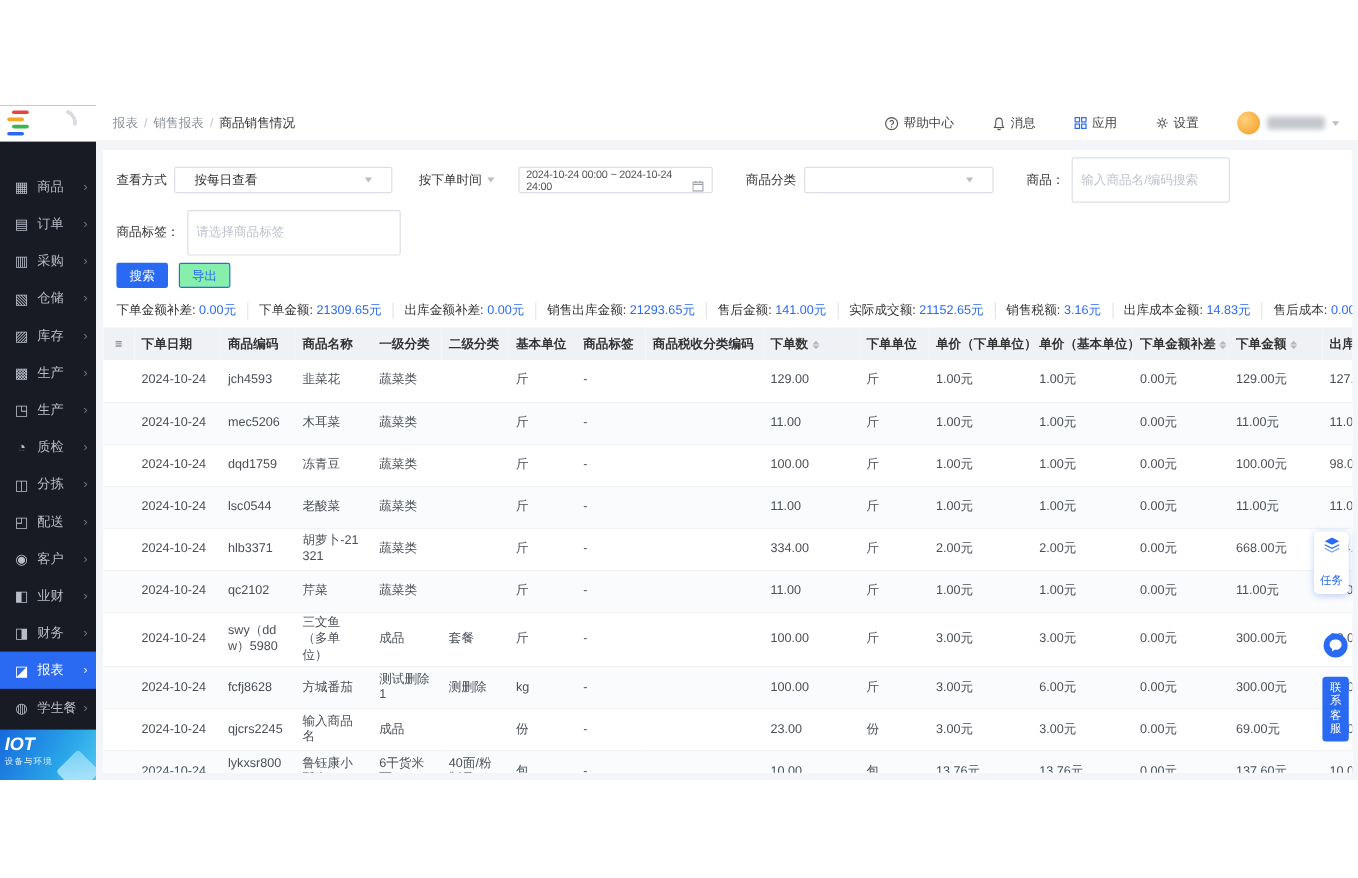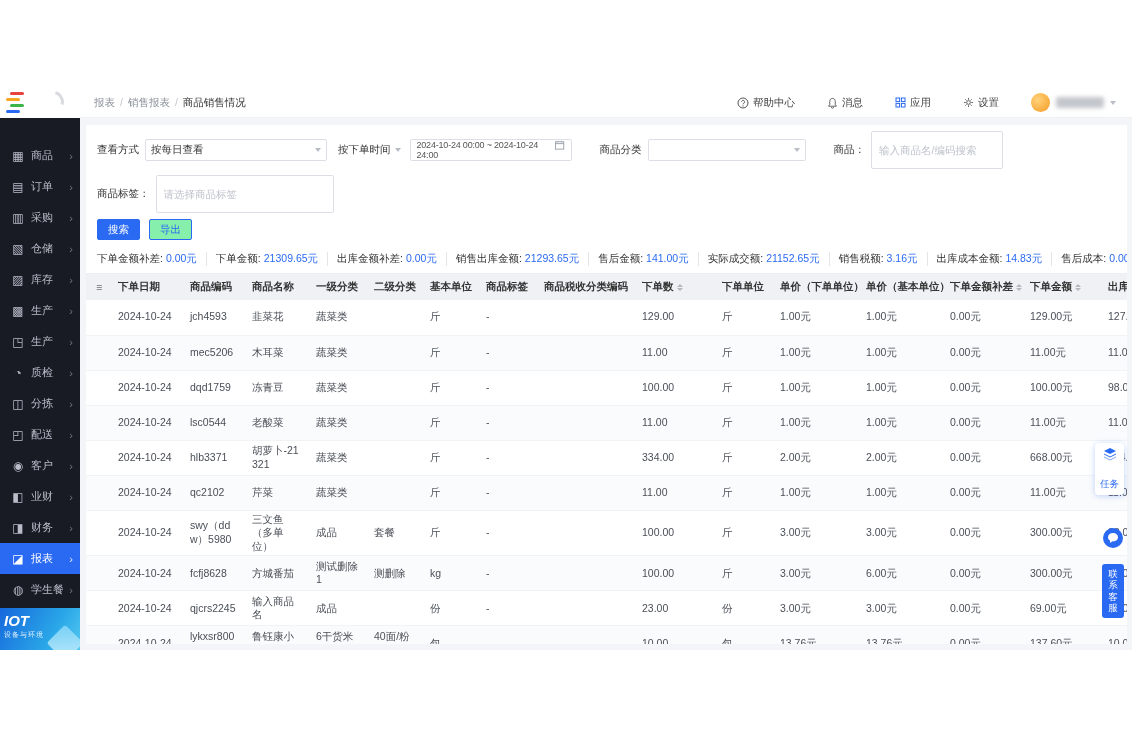--- a/index.html
+++ b/index.html
@@ -38,25 +38,25 @@
 .avatar{width:19px;height:19px;border-radius:50%;background:radial-gradient(circle at 35% 35%,#ffd27a,#f59a23);flex-shrink:0}
 .user-name-blur{width:48px;height:11px;background:#c3c6cc;border-radius:2px;filter:blur(2px)}
 .caret{width:0;height:0;border-left:3.5px solid transparent;border-right:3.5px solid transparent;border-top:4px solid #b9bdc6;flex-shrink:0}
 .content{flex:1;background:#f4f5f8;padding:7px 5px 6px 6px;min-height:0}
 .card{background:#fff;height:100%;display:flex;flex-direction:column;overflow:hidden}
 
 .filters{padding:6px 11px 0;flex-shrink:0}
 .frow{display:flex;align-items:center;margin-bottom:6px;font-size:10.5px;color:#333}
 .flabel{margin-right:6px;white-space:nowrap}
 .ml28{margin-left:28px}
-.select{height:22px;border:1px solid #dcdfe6;border-radius:2px;display:flex;align-items:center;padding:0 5px;color:#333;gap:4px;justify-content:space-between;background:#fff;cursor:pointer}
+.select{height:22px;border:1px solid #dcdfe6;border-radius:2px;display:flex;align-items:center;padding:0 16px;color:#333;gap:4px;justify-content:space-between;background:#fff;cursor:pointer}
 .select.borderless{border:none;margin-left:6px;width:auto;color:#333}
 .w182{width:182px}
 .w158{width:158px}
-.datebox{height:22px;border:1px solid #dcdfe6;border-radius:2px;display:flex;align-items:flex-start;padding:0 6px;gap:5px;font-size:9px;color:#555;margin-left:4px;width:162px;justify-content:space-between;letter-spacing:-0.2px;cursor:pointer}
+.datebox{height:22px;border:1px solid #dcdfe6;border-radius:2px;display:flex;align-items:flex-end;padding:0 6px;gap:5px;font-size:9px;color:#555;margin-left:4px;width:162px;justify-content:space-between;letter-spacing:-0.2px;cursor:pointer}
 .tinput{height:38px;border:1px solid #dcdfe6;border-radius:2px;padding:0 7px;font-size:10.5px;color:#333;outline:none;font-family:inherit}
 .tinput::placeholder{color:#bfc3cc}
 .w132{width:132px}
 .w178{width:178px}
 .btnrow{gap:9px;margin-bottom:5px}
 .btn{height:21px;padding:0 10px;font-size:10.5px;border-radius:2px;cursor:pointer;font-family:inherit}
 .btn.primary{background:#2a6af2;border:1px solid #2a6af2;color:#fff}
 .btn.ghost{background:#86efac;border:1px solid #2a6af2;color:#2a6af2}
 
 .summary{display:flex;align-items:center;padding:7px 2px;font-size:10.5px;flex-shrink:0;white-space:nowrap}

